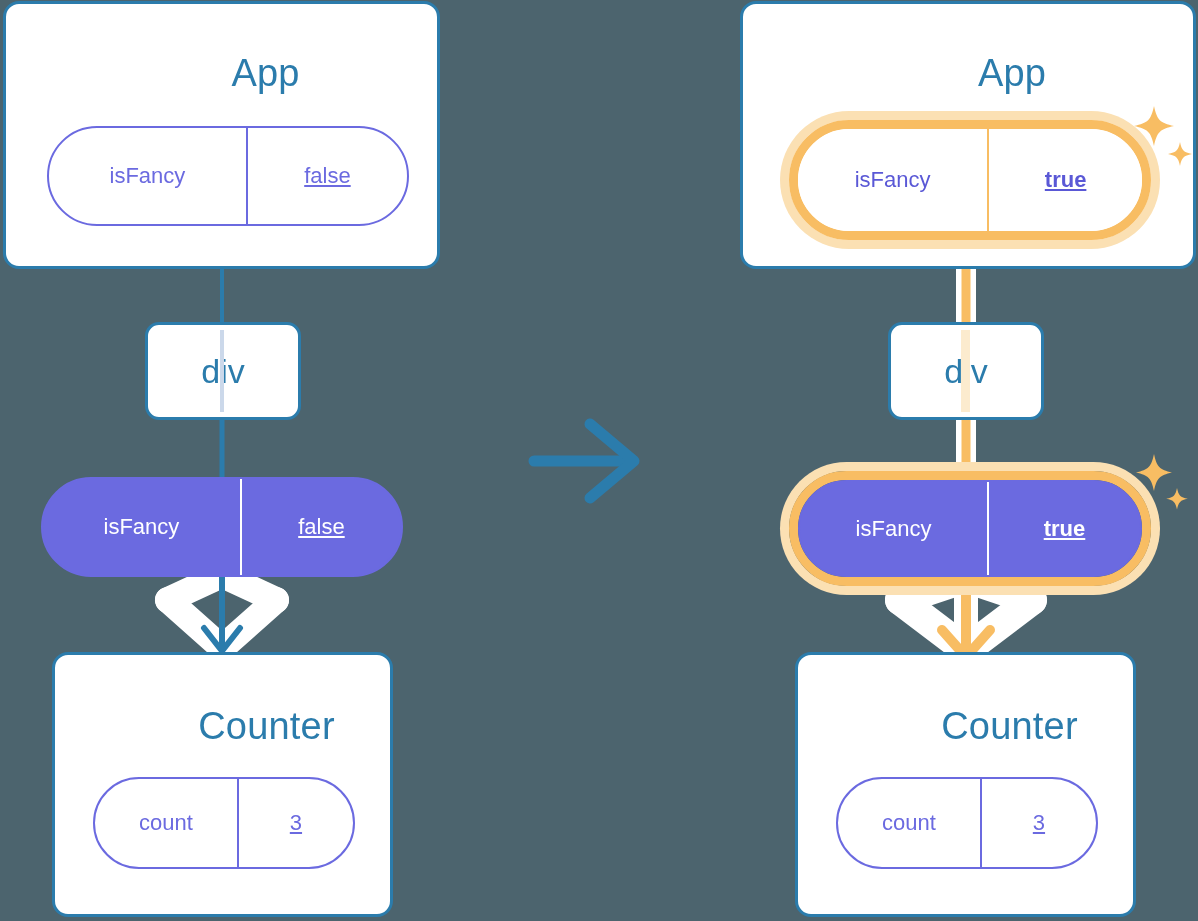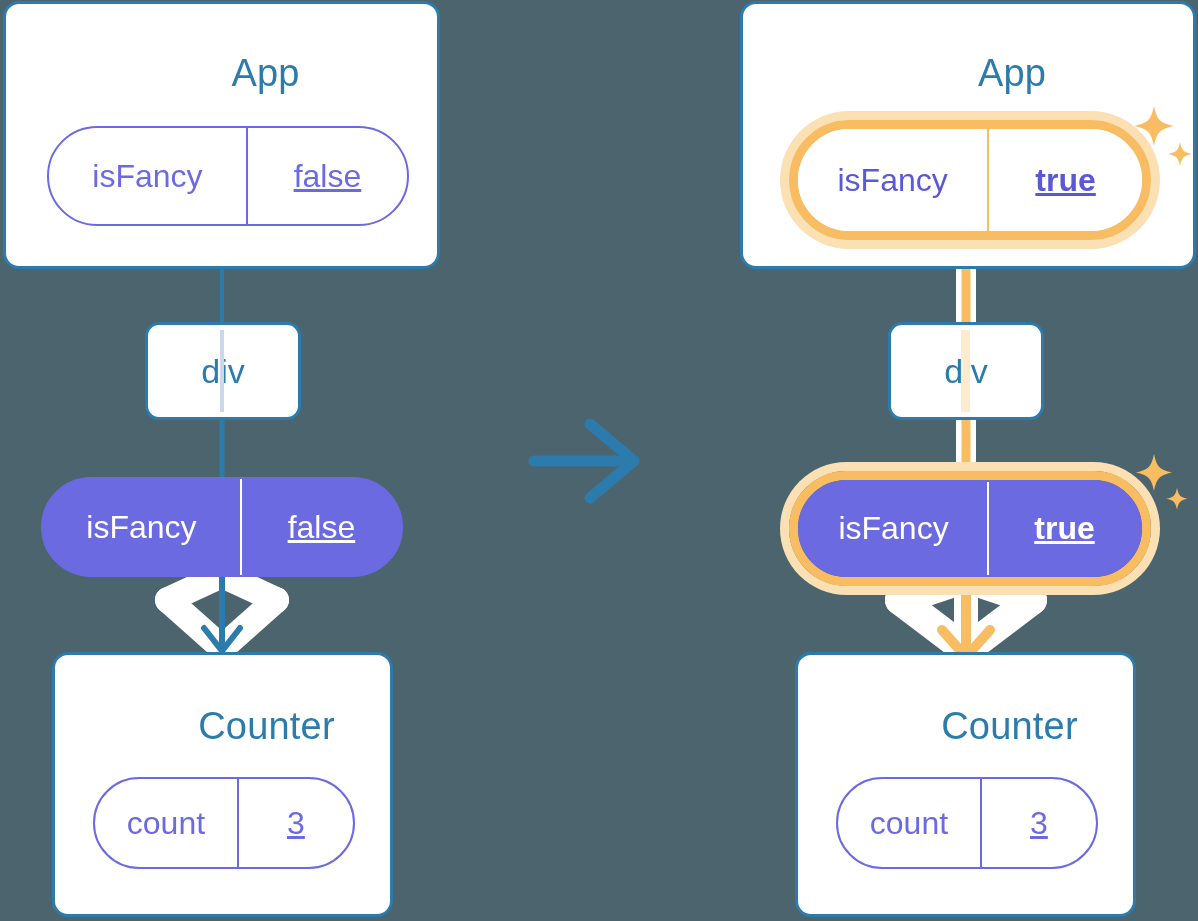--- a/index.html
+++ b/index.html
@@ -71,21 +71,21 @@
     background: transparent;
   }
   .pill-filled {
     background: #6B6AE0;
     border: 2px solid #6B6AE0;
   }
   .pill-cell {
     display: flex;
     align-items: center;
     justify-content: center;
-    font-size: 32px;
+    font-size: 22px;
     box-sizing: border-box;
   }
   .pill-cell.key { flex: 0 0 55%; }
   .pill-cell.val { flex: 1 1 auto; text-decoration: underline; }
   .pill-outline .pill-cell { color: #6B6AE0; }
   .pill-outline .pill-cell.val { border-left: 2px solid #6B6AE0; }
   .pill-filled .pill-cell { color: #FFFFFF; }
   .pill-filled .pill-cell.val { border-left: 2px solid #FFFFFF; }
   .pill-cell.bold { font-weight: bold; }
 

